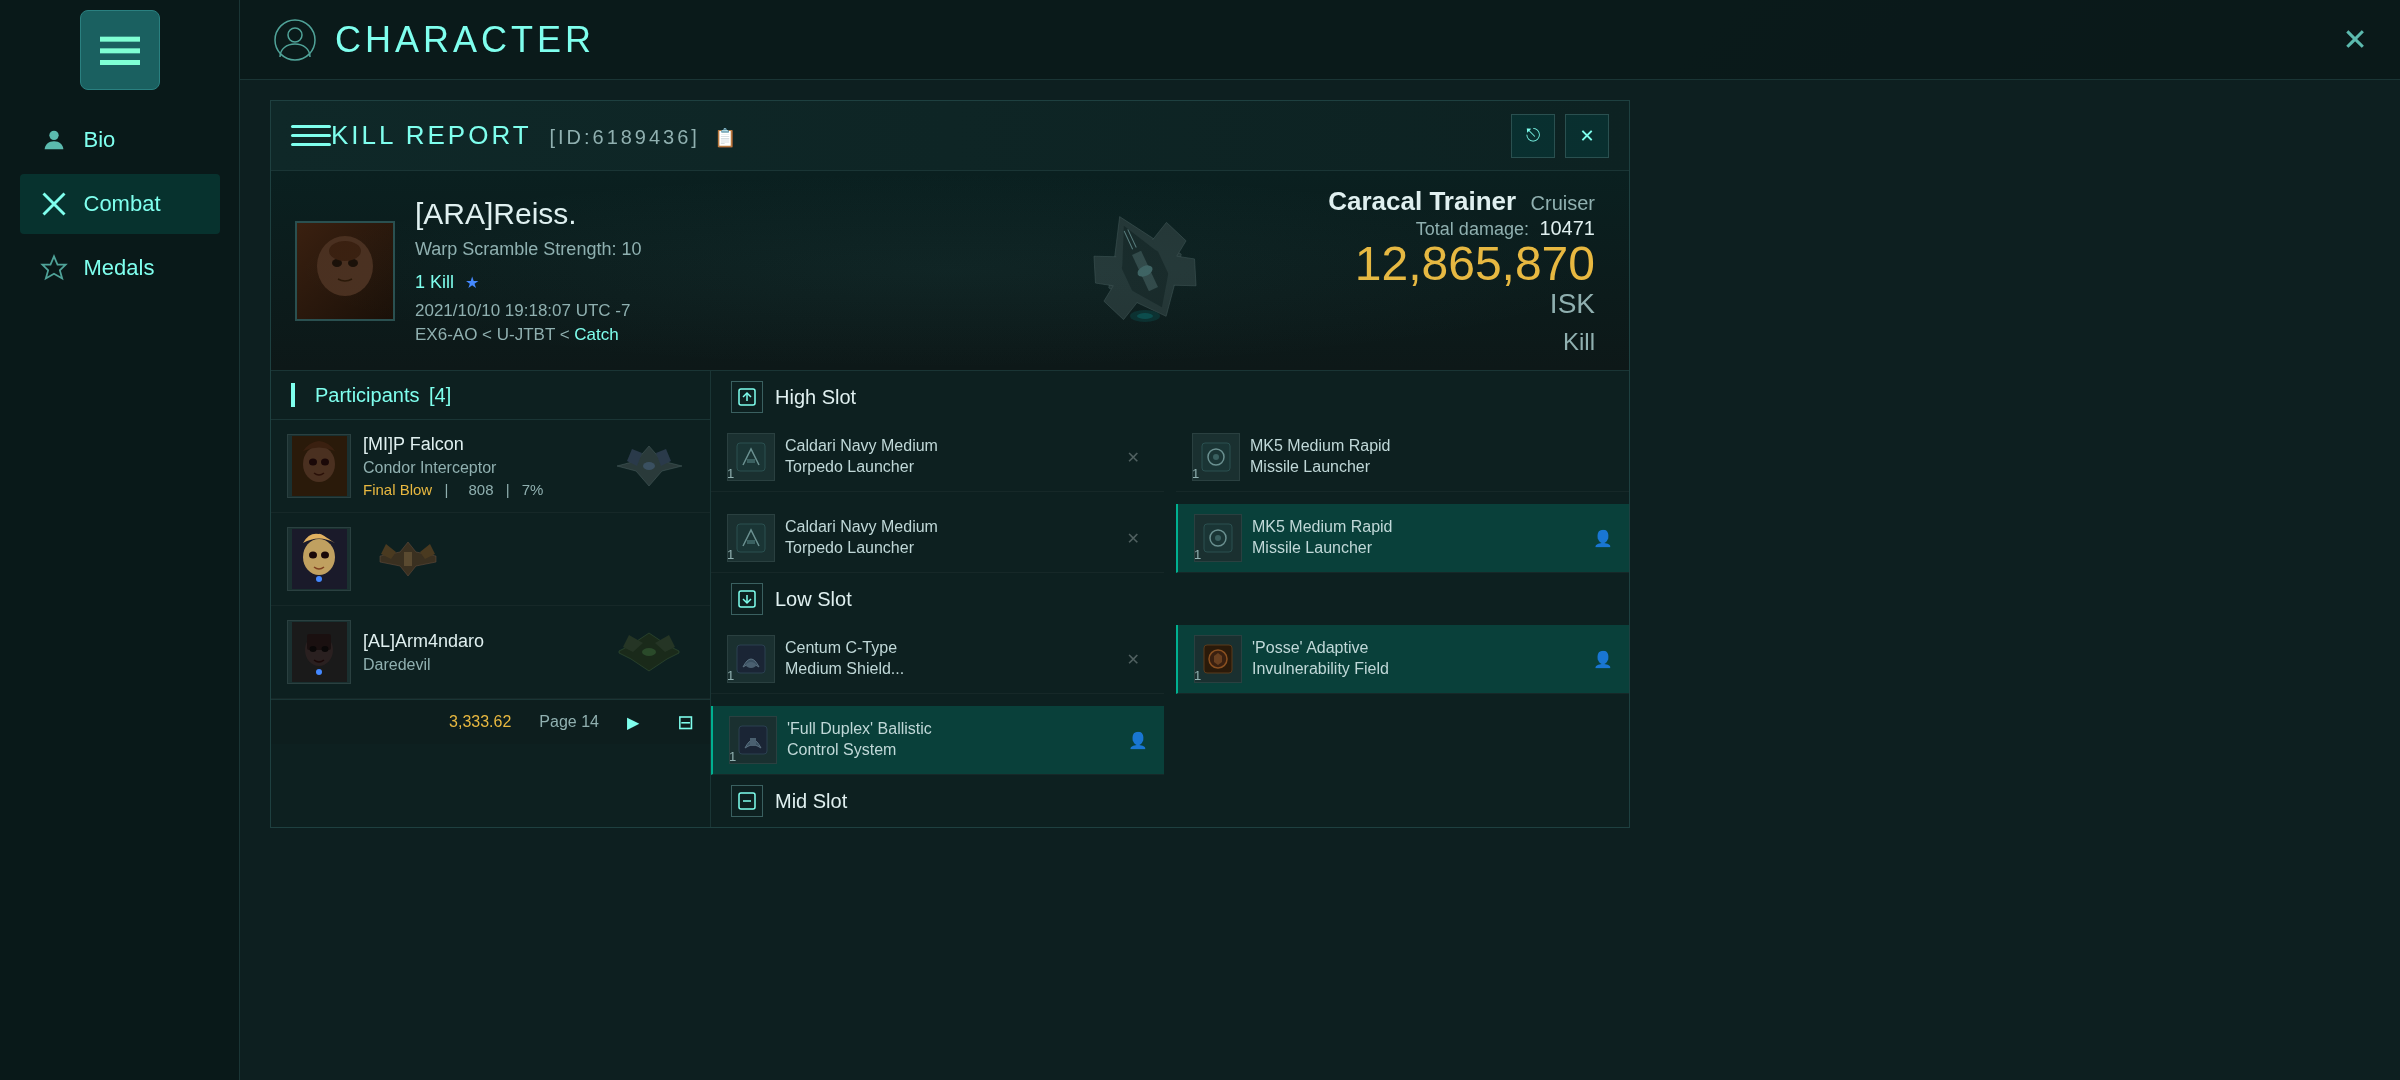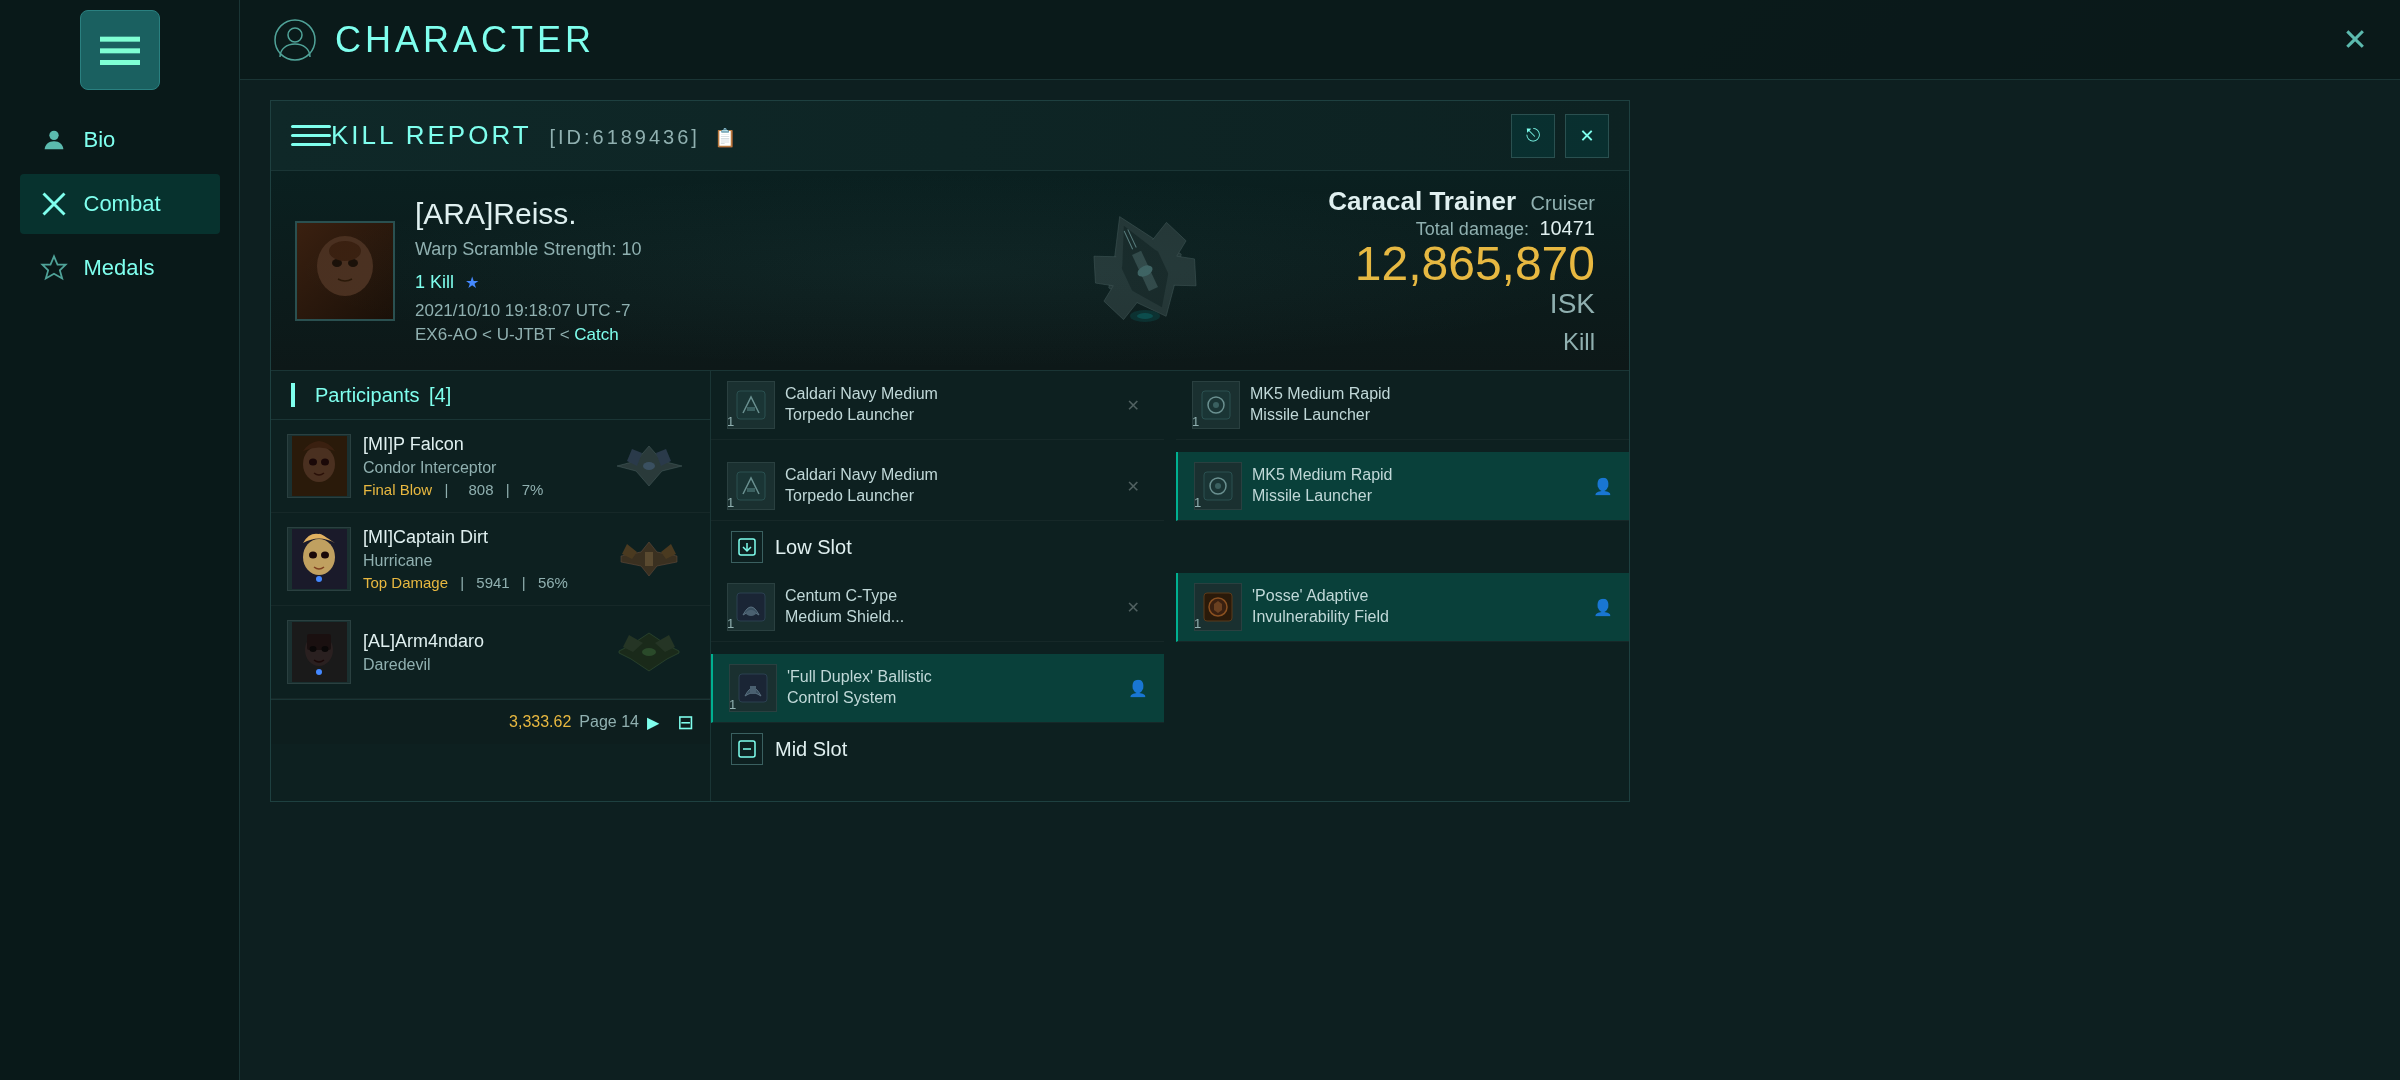--- a/index.html
+++ b/index.html
@@ -697,31 +697,20 @@
             <svg width="55" height="60" viewBox="0 0 55 60" fill="none">
               <rect width="55" height="60" fill="#1a1a2a"></rect>
               <ellipse cx="27" cy="28" rx="16" ry="18" fill="#c0a060"></ellipse>
               <ellipse cx="21" cy="26" rx="4" ry="3.5" fill="#1a0808"></ellipse>
               <ellipse cx="33" cy="26" rx="4" ry="3.5" fill="#1a0808"></ellipse>
               <path d="M22 38 Q27 42 32 38" stroke="#804020" stroke-width="1.5" fill="none"></path>
               <path d="M11 14 Q27 5 43 14 Q27 3 27 5 Q17 3 11 14Z" fill="#e0b060"></path>
               <circle cx="27" cy="50" r="3" fill="#4488ff"></circle>
             </svg>
           </div>
-          <div class="participant-info">
-            <div class="participant-name">[MI]Captain Dirt</div>
-            <div class="participant-ship">Hurricane</div>
-            <div class="participant-top">
-              <span>Top Damage</span>
-              <span style="color:#90b0b0; margin-left:8px;">|</span>
-              <span style="color:#90b0b0; margin-left:8px;">5941</span>
-              <span style="color:#90b0b0; margin-left:8px;">|</span>
-              <span style="color:#90b0b0; margin-left:8px;">56%</span>
-            </div>
-          </div>
           <div class="ship-thumb">
             <svg width="85" height="50" viewBox="0 0 85 50" fill="none">
               <path d="M42,8 L50,18 L70,22 L70,28 L50,32 L42,42 L34,32 L14,28 L14,22 L34,18 Z" fill="#3a3020" stroke="#6a5040" stroke-width="0.5"></path>
               <path d="M30,18 L20,10 L15,20 L25,25" fill="#4a3a20"></path>
               <path d="M54,18 L64,10 L69,20 L59,25" fill="#4a3a20"></path>
               <rect x="38" y="18" width="8" height="14" fill="#5a4a30"></rect>
             </svg>
           </div>
         </div>
 
@@ -744,32 +733,42 @@
           <div class="ship-thumb">
             <svg width="85" height="50" viewBox="0 0 85 50" fill="none">
               <path d="M42,6 L60,18 L72,24 L72,26 L60,32 L42,44 L24,32 L12,26 L12,24 L24,18 Z" fill="#1a2a1a" stroke="#3a5a3a" stroke-width="0.5"></path>
               <path d="M36,16 L22,8 L16,20 L26,25" fill="#253525"></path>
               <path d="M48,16 L62,8 L68,20 L58,25" fill="#253525"></path>
               <ellipse cx="42" cy="25" rx="7" ry="4" fill="#2a4a2a"></ellipse>
             </svg>
           </div>
         </div>
 
-        <div style="padding: 10px 16px; border-top: 1px solid #1a3535; display:flex; justify-content: flex-end; align-items: center; gap: 8px; background: #0d1e1e;">
+        <div style="padding: 10px 16px; border-top: 1px solid #1a3535; display:flex; justify-content: flex-end; align-items: center; gap: 28px; background: #0d1e1e;">
           <span style="color:#e8b840; font-size:16px;">
             <span>3,333.62</span>
           </span>
           <span style="color:#90b0b0; font-size:16px;">Page 14</span>
           <span style="color:#7fffee; font-size:16px; cursor:pointer;">▶</span>
           <span style="color:#7fffee; font-size:20px; cursor:pointer; margin-left:10px;">⊟</span>
         </div>
       </div>
 
       <div class="fitting-panel">
 
+        <div class="fitting-section-header">
+          <div class="section-icon">
+            <svg width="20" height="20" viewBox="0 0 20 20" fill="none" stroke="#7fffee" stroke-width="1.5">
+              <rect x="2" y="2" width="16" height="16" rx="2"></rect>
+              <path d="M6 10 L10 6 L14 10"></path>
+              <line x1="10" y1="14" x2="10" y2="7"></line>
+            </svg>
+          </div>
+          <span class="section-title">High Slot</span>
+        </div>
 
         <div class="fitting-grid">
 
           <div class="fitting-item">
             <div class="fitting-item-icon">
               <svg width="32" height="32" viewBox="0 0 32 32" fill="none">
                 <rect x="2" y="2" width="28" height="28" rx="3" fill="#1a3535" stroke="#2a5050" stroke-width="1"></rect>
                 <path d="M8 24 L16 8 L24 24" stroke="#6a9090" stroke-width="1.5" fill="none"></path>
                 <rect x="12" y="18" width="8" height="4" fill="#3a6060"></rect>
               </svg>

